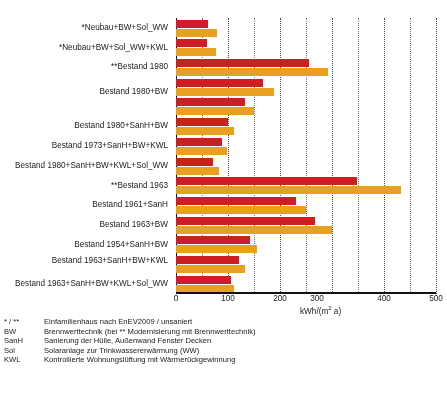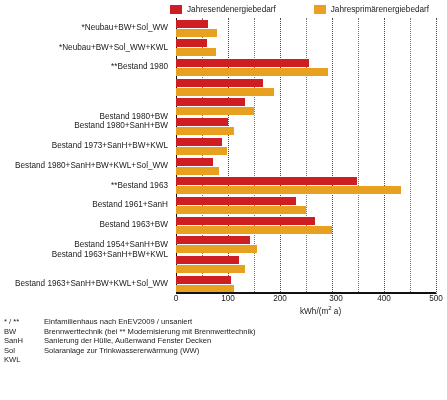--- a/index.html
+++ b/index.html
@@ -75,44 +75,34 @@
   }
   .fn-row{display:flex;font-size:7.6px;line-height:9.6px;color:#1a1a1a;}
   .fn-key{width:40px;flex:none;white-space:nowrap;}
   .fn-text{white-space:nowrap;}
 </style>
 </head>
 <body>
 
 <div class="figure">
 
-  <div class="legend">
-    <div class="legend-item first">
-      <span class="legend-swatch" style="background:#cf1d24;"></span>
-      <span class="legend-label">Jahresendenergiebedarf</span>
-    </div>
-    <div class="legend-item second">
-      <span class="legend-swatch" style="background:#e8a020;"></span>
-      <span class="legend-label">Jahresprimärenergiebedarf</span>
-    </div>
-  </div>
 
   <div class="cat-labels" id="cat-labels">
       <div class="cat-label" style="top: 4.85714px;">*Neubau+BW+Sol_WW</div>
       <div class="cat-label" style="top: 24.5714px;">*Neubau+BW+Sol_WW+KWL</div>
       <div class="cat-label" style="top: 44.2857px;">**Bestand 1980</div>
-      <div class="cat-label" style="top: 94px;">Bestand 1980+BW</div>
+      <div class="cat-label" style="top: 69px;">Bestand 1980+BW</div>
       <div class="cat-label" style="top: 103.429px;">Bestand 1980+SanH+BW</div>
       <div class="cat-label" style="top: 123.143px;">Bestand 1973+SanH+BW+KWL</div>
       <div class="cat-label" style="top: 142.857px;">Bestand 1980+SanH+BW+KWL+Sol_WW</div>
       <div class="cat-label" style="top: 162.571px;">**Bestand 1963</div>
       <div class="cat-label" style="top: 182.286px;">Bestand 1961+SanH</div>
       <div class="cat-label" style="top: 202px;">Bestand 1963+BW</div>
       <div class="cat-label" style="top: 221.714px;">Bestand 1954+SanH+BW</div>
-      <div class="cat-label" style="top: 232px; padding-left: 24px;">Bestand 1963+SanH+BW+KWL</div>
+      <div class="cat-label" style="top: 238px; padding-left: 24px;">Bestand 1963+SanH+BW+KWL</div>
       <div class="cat-label" style="top: 261.143px;">Bestand 1963+SanH+BW+KWL+Sol_WW</div>
     </div>
 
   <div class="plot-area">
     <div class="plot-frame"></div>
     <div id="gridlines">
         <div class="gridline" style="left: 52px;"></div>
         <div class="gridline minor" style="left: 26px;"></div>
         <div class="gridline" style="left: 104px;"></div>
         <div class="gridline minor" style="left: 78px;"></div>
@@ -181,21 +171,21 @@
           <div class="bar secondary" style="width: 58.24px; background: rgb(232, 160, 32);"></div>
         </div>
       </div>
   </div>
   <div class="axis-baseline"></div>
 
   <div class="xticks" id="xticks">
       <div class="xtick" style="left: 176px;">0</div>
       <div class="xtick" style="left: 228px;">100</div>
       <div class="xtick" style="left: 280px;">200</div>
-      <div class="xtick" style="left: 336px;">300</div>
+      <div class="xtick" style="left: 317px;">300</div>
       <div class="xtick" style="left: 384px;">400</div>
       <div class="xtick" style="left: 436px;">500</div>
     </div>
   <div class="xunit"><span>kWh/(m</span><sup>2</sup><span> a)</span></div>
 
   <div class="footnotes" id="footnotes">
       <div class="fn-row">
         <div class="fn-key">* / **</div>
         <div class="fn-text">Einfamilienhaus nach EnEV2009  / unsaniert</div>
       </div>
@@ -206,16 +196,17 @@
       <div class="fn-row">
         <div class="fn-key">SanH</div>
         <div class="fn-text">Sanierung der Hülle, Außenwand Fenster Decken</div>
       </div>
       <div class="fn-row">
         <div class="fn-key">Sol</div>
         <div class="fn-text">Solaranlage zur Trinkwassererwärmung (WW)</div>
       </div>
       <div class="fn-row">
         <div class="fn-key">KWL</div>
+        <div class="fn-text">Kontrollierte Wohnungslüftung mit Wärmerückgewinnung</div>
       </div>
     </div>
 
 </div>
 
 </body></html>

